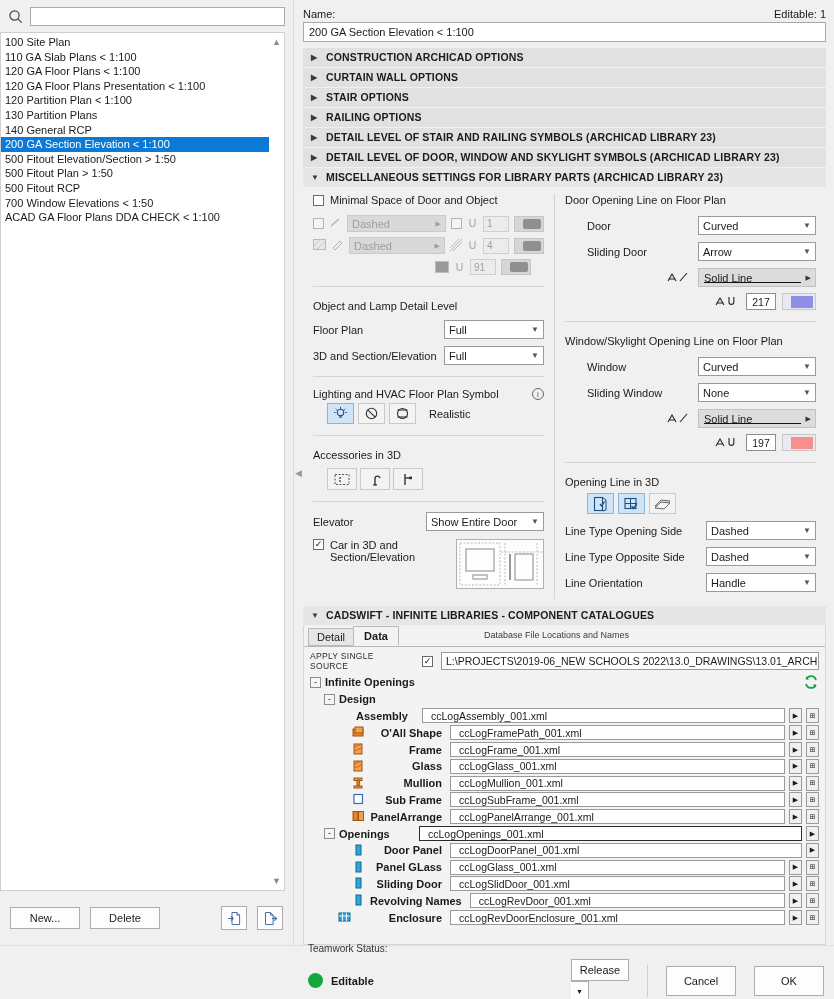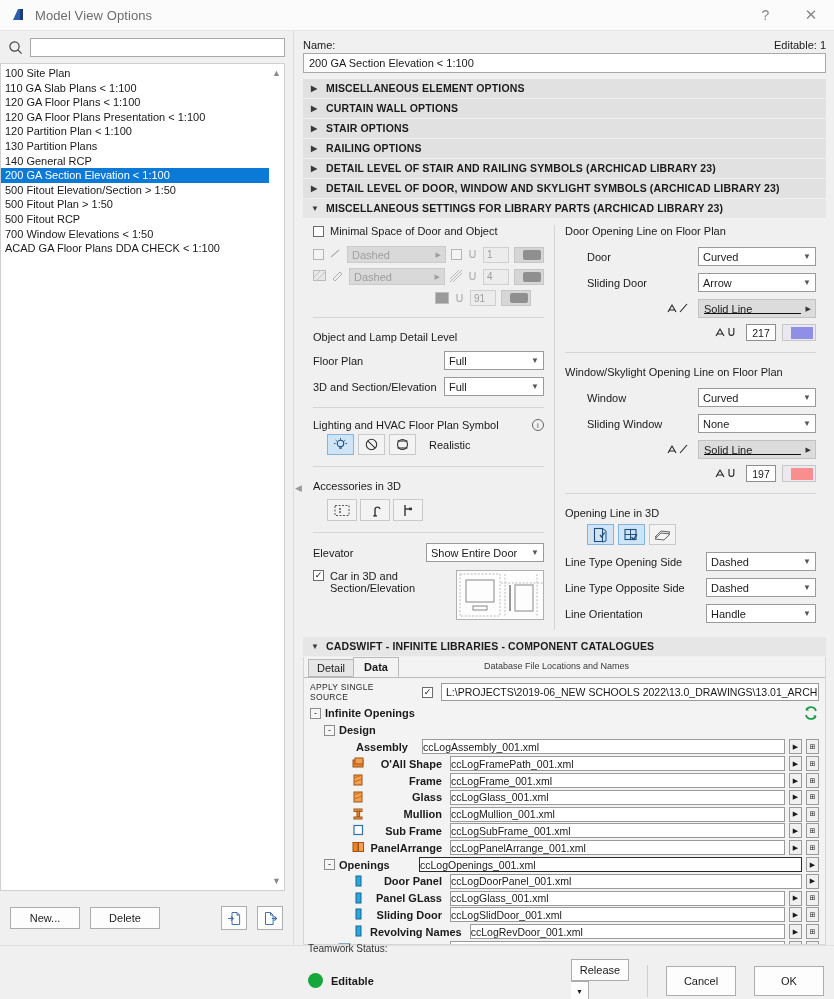--- a/index.html
+++ b/index.html
@@ -156,21 +156,21 @@
                 font-size:10.5px; display:flex; align-items:center; padding:0 4px;
                 white-space:nowrap; overflow:hidden; }
 
   .tree { flex:1; overflow:hidden; padding:0 6px 0 6px; }
   .trow { display:flex; align-items:center; height:16.8px; gap:4px; }
   .texp { width:11px; height:11px; border:1px solid #8c8c8c; background:#f6f6f6;
           font-size:9px; line-height:9px; display:flex; align-items:center;
           justify-content:center; flex:none; color:#222; }
   .tname { font-size:11px; font-weight:bold; white-space:nowrap; }
   .tval { height:15px; border:1px solid #9a9a9a; background:#fff; font-size:10.5px;
-          display:flex; align-items:center; padding:0 0; flex:1; min-width:0; }
+          display:flex; align-items:center; padding:0 8px; flex:1; min-width:0; }
   .tval.hl { border:1px solid #2b2b2b; }
   .sqbtn { width:13px; height:15px; border:1px solid #9a9a9a; background:#f0f0f0;
            font-size:7px; display:flex; align-items:center; justify-content:center; flex:none; }
   .ti { width:14px; height:13px; flex:none; }
   .refresh { margin-left:auto; width:16px; height:16px; }
 
   
   .footer { height:54px; flex:none; display:flex; flex-direction:column;
             justify-content:center; padding-left:12px; border-top:1px solid #e0e0e0; }
   .tw-label { font-size:10px; color:#333; margin-bottom:5px; }
@@ -187,32 +187,20 @@
   .vdiv { width:1px; height:32px; background:#cfcfcf; margin:0 10px; }
   .fbtn { height:30px; width:70px; background:#fdfdfd; border:1px solid #adadad;
           font-size:11px; display:flex; align-items:center; justify-content:center;
           margin-right:10px; }
 </style>
 </head>
 <body>
 
 <div class="win">
 
-  <div class="titlebar">
-    <span class="title-icon">
-      <svg width="16" height="16" viewBox="0 0 16 16">
-          <path d="M3 13 L8 2 L10 2 L10 13 Z" fill="#2b5ea8"></path>
-          <path d="M10 2 L13 2 L13 13 L10 13 Z" fill="#1b3d73"></path>
-        </svg>
-    </span>
-    <span class="title-text">Model View Options</span>
-    <span class="title-spacer"></span>
-    <span class="tbtn">?</span>
-    <span class="tbtn close">✕</span>
-  </div>
 
   <div class="body">
 
     <div class="leftpane">
       <div class="search-row">
         <span class="search-ico">
           <svg width="15" height="15" viewBox="0 0 15 15">
               <circle cx="6.5" cy="6.5" r="4.6" fill="none" stroke="#444" stroke-width="1.2"></circle>
               <line x1="9.9" y1="9.9" x2="13.6" y2="13.6" stroke="#444" stroke-width="1.2"></line>
             </svg>
@@ -269,21 +257,21 @@
 
       <div class="name-row">
         <span>Name:</span>
         <span>Editable: 1</span>
       </div>
       <div class="name-input">200 GA Section Elevation &lt; 1:100</div>
 
       <div id="sections">
           <div class="acc">
             <span class="tri">▶</span>
-            <span>MISCELLANEOUS ELEMENT OPTIONS</span>
+            <span>CONSTRUCTION ARCHICAD OPTIONS</span>
           </div>
           <div class="acc">
             <span class="tri">▶</span>
             <span>CURTAIN WALL OPTIONS</span>
           </div>
           <div class="acc">
             <span class="tri">▶</span>
             <span>STAIR OPTIONS</span>
           </div>
           <div class="acc">

